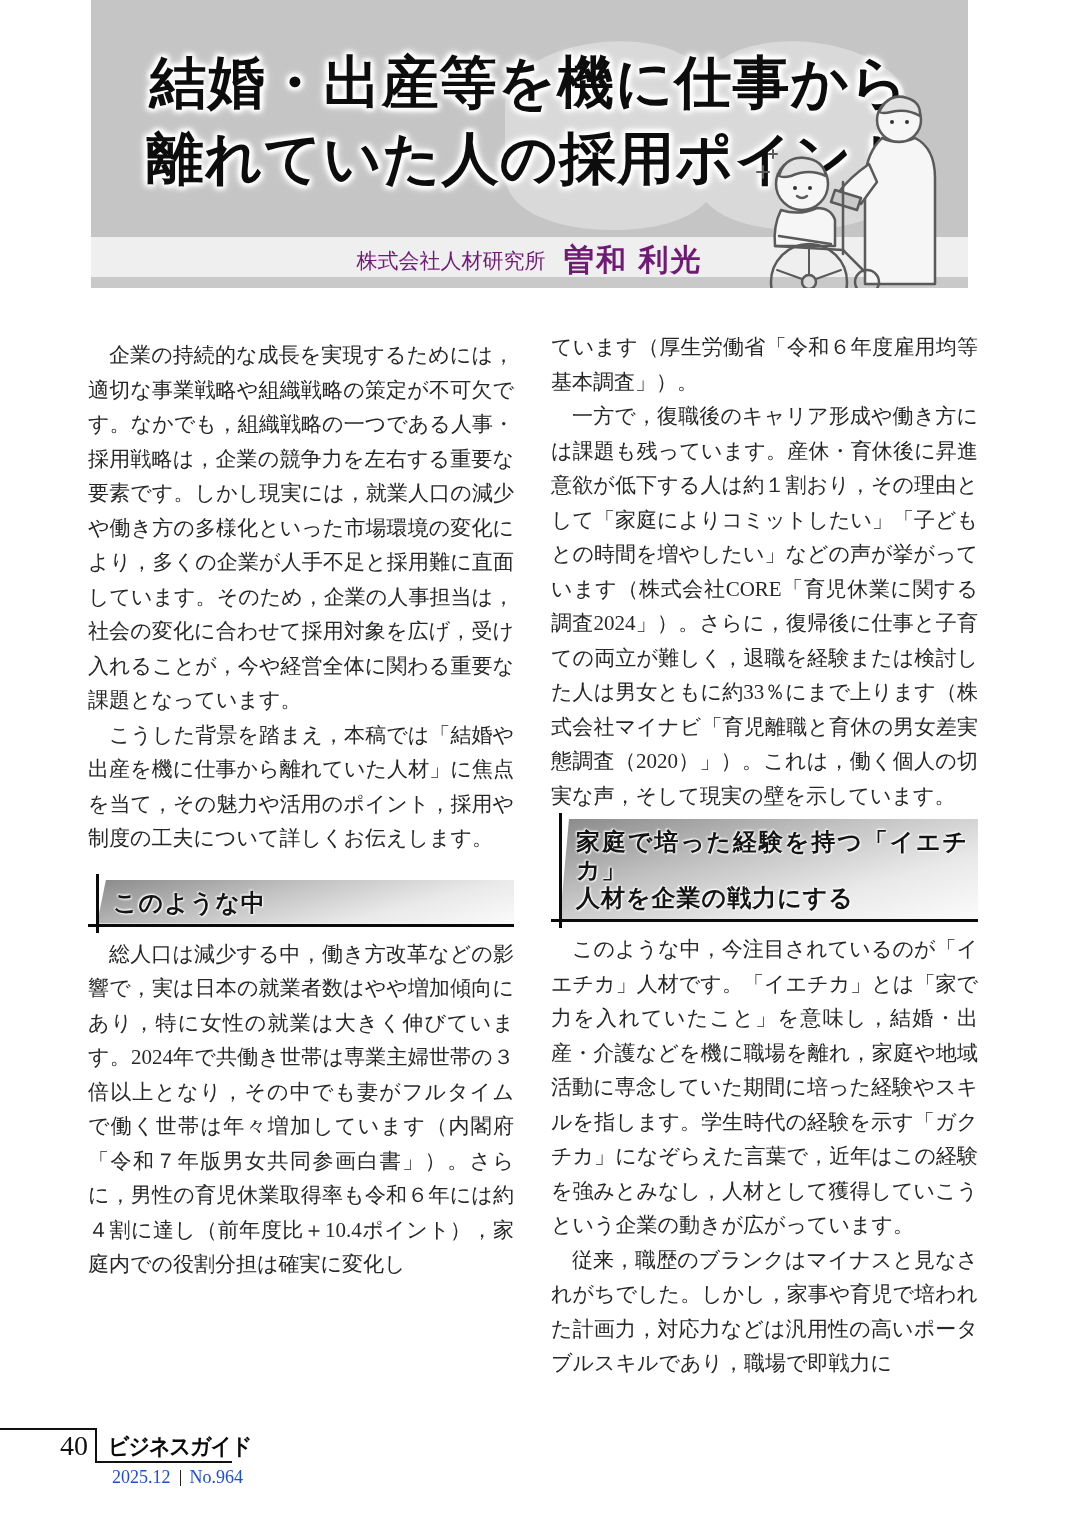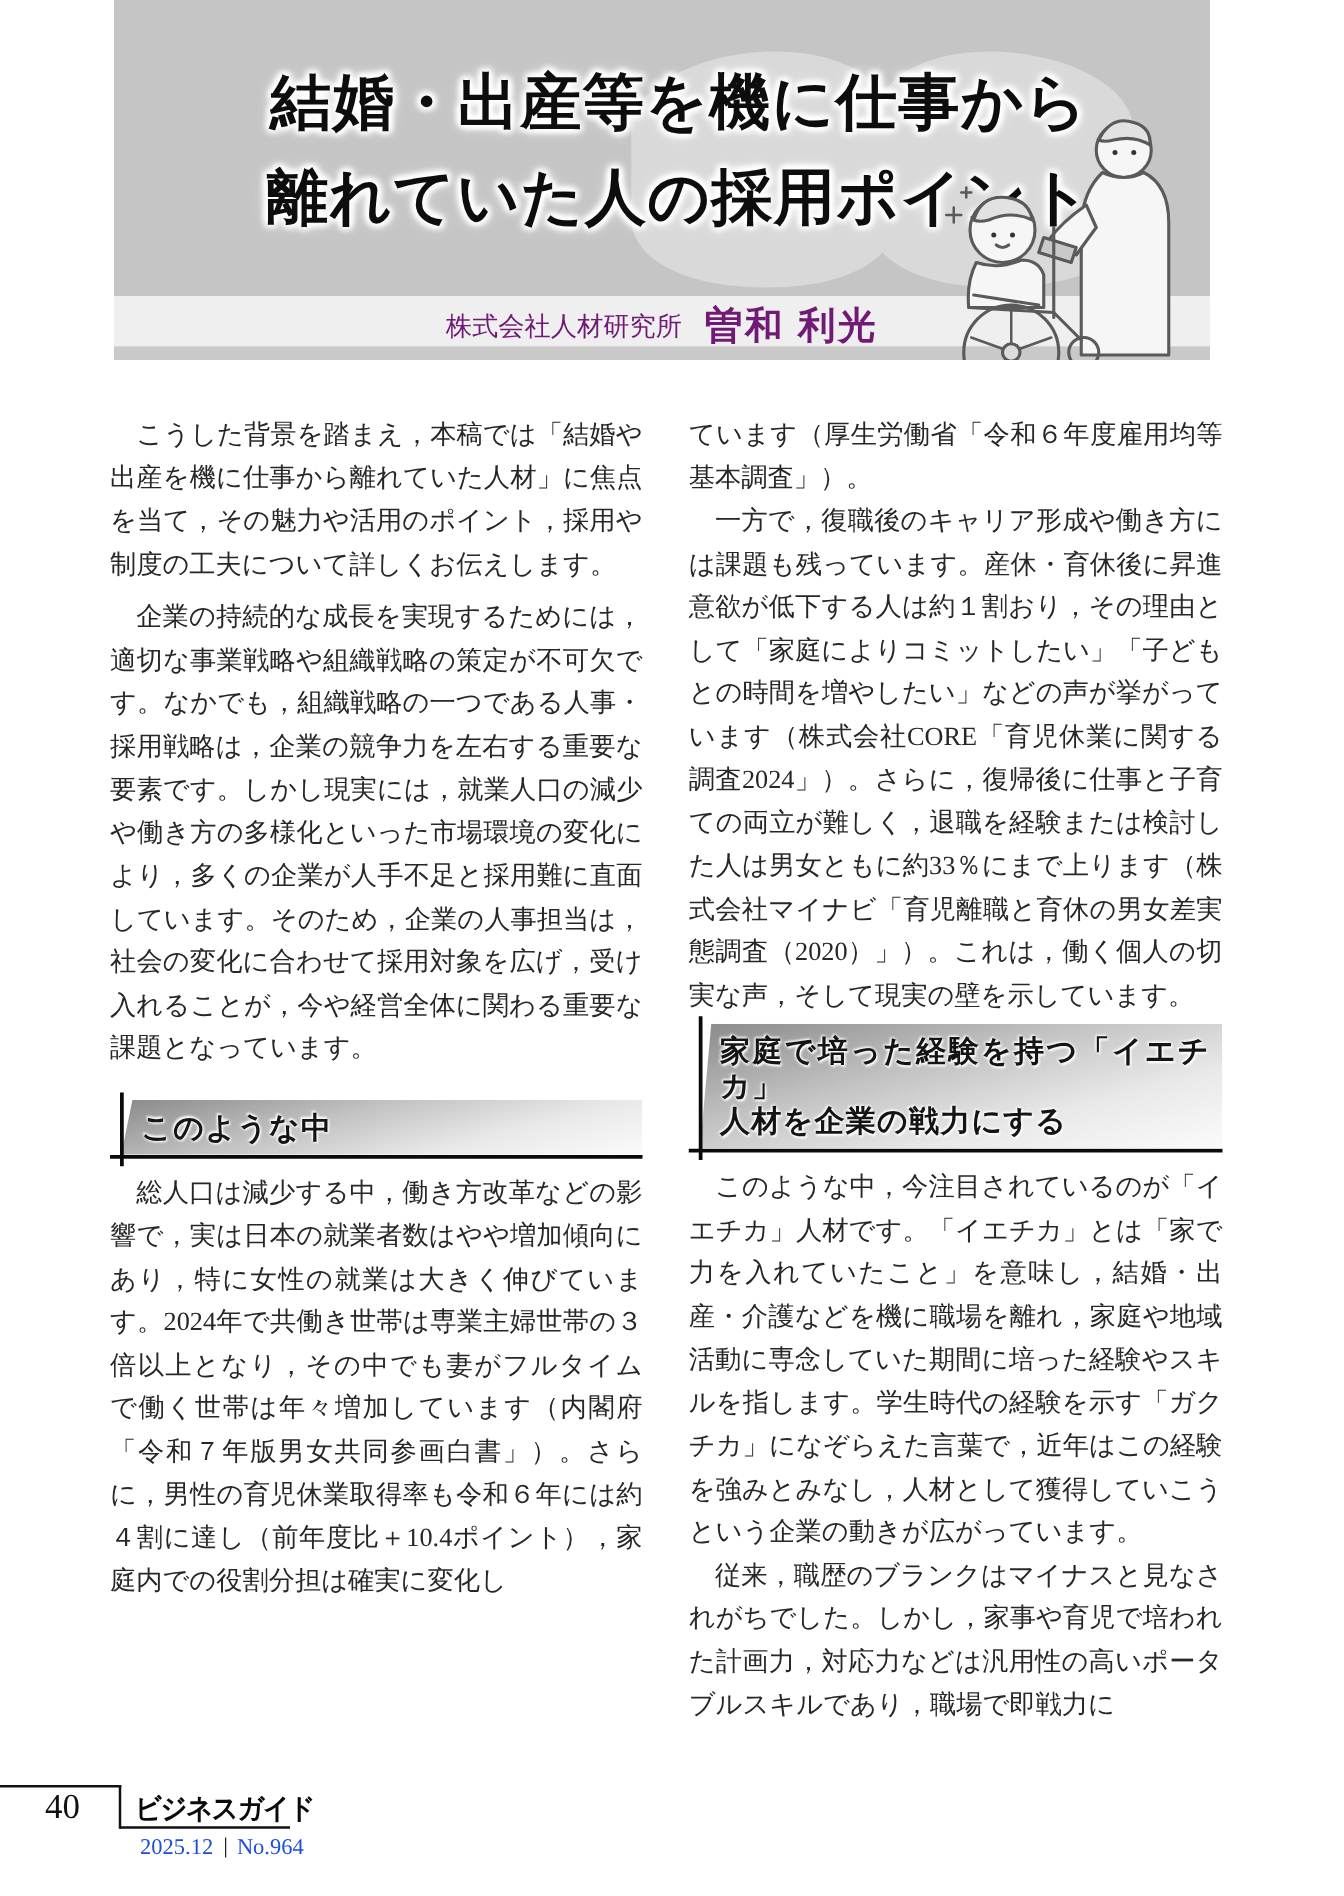--- a/index.html
+++ b/index.html
@@ -7,23 +7,23 @@
     position:relative;width:1075px;height:1517px;background:#ffffff;
     font-family:"Liberation Serif","DejaVu Serif",serif;color:#222;overflow:hidden;
   }
   
   .header{position:absolute;left:91px;top:0;width:877px;height:288px;overflow:hidden;}
   .band-main{position:absolute;left:0;top:0;right:0;height:237px;background:#c5c5c5;}
   .band-author{position:absolute;left:0;top:237px;right:0;height:40px;background:#efefef;}
   .band-strip{position:absolute;left:0;top:277px;right:0;height:11px;background:#c9c9c9;}
   .book-svg{position:absolute;left:400px;top:24px;}
   .title-block{
-    position:absolute;left:14px;top:44px;width:100%;text-align:center;
+    position:absolute;left:0;top:44px;width:100%;text-align:center;
     font-family:"Liberation Sans","DejaVu Sans",sans-serif;
-    font-weight:bold;font-size:49px;line-height:76px;color:#0d0d0d;letter-spacing:1px;
+    font-weight:bold;font-size:57px;line-height:76px;color:#0d0d0d;letter-spacing:1px;
     text-shadow:0 0 5px #fff,0 0 8px #fff,2px 2px 5px #fff,-2px -2px 5px #fff,2px -2px 5px #fff,-2px 2px 5px #fff,0 0 12px #fff;
   }
   .author-line{
     position:absolute;left:0;top:240px;width:100%;height:37px;text-align:center;
     font-family:"Liberation Sans","DejaVu Sans",sans-serif;color:#701a75;white-space:nowrap;
   }
   .author-org{font-size:21px;vertical-align:2px;}
   .author-name{font-size:30px;font-weight:bold;margin-left:14px;letter-spacing:2px;}
   .illust{position:absolute;left:648px;top:86px;}
   
@@ -47,21 +47,21 @@
     font-weight:bold;font-size:24px;line-height:28px;color:#141414;letter-spacing:1px;
     text-shadow:0 0 3px #fff,1px 1px 2px #fff,-1px -1px 2px #fff;
   }
   .mt-sec{margin-top:24px;}
   .mt-sec3{margin-top:6px;}
   
   .footer{position:absolute;left:0;top:1422px;width:1075px;height:80px;}
   .f-rule-top{position:absolute;left:0;top:6px;width:97px;height:2px;background:#111;}
   .f-vline{position:absolute;left:95px;top:6px;width:2px;height:35px;background:#111;}
   .f-rule-bottom{position:absolute;left:96px;top:39px;width:136px;height:2px;background:#111;}
-  .f-num{position:absolute;left:36px;top:8px;width:52px;
+  .f-num{position:absolute;left:36px;top:8px;width:52px;text-align:right;
          font-size:28px;color:#111;font-family:"Liberation Serif","DejaVu Serif",serif;}
   .f-logo{position:absolute;left:108px;top:12px;
           font-family:"Liberation Sans","DejaVu Sans",sans-serif;
           font-weight:bold;font-size:21px;letter-spacing:-1px;color:#0a0a0a;
           transform:scaleY(1.08);transform-origin:left bottom;}
   .f-date{position:absolute;left:112px;top:45px;font-size:18px;color:#1d4ed8;white-space:nowrap;}
   .f-divider{display:inline-block;width:0;height:16px;border-left:1.5px solid #222;
              margin:0 9px;vertical-align:-3px;}
 </style>
 </head>
@@ -120,22 +120,22 @@
       </g>
     </svg>
 
     <div class="author-line">
       <span class="author-org">株式会社人材研究所</span>
       <span class="author-name">曽和 利光</span>
     </div>
   </div>
 
   <div class="col col-left">
+    <p class="indent gap-top">企業の持続的な成長を実現するためには，適切な事業戦略や組織戦略の策定が不可欠です。なかでも，組織戦略の一つである人事・採用戦略は，企業の競争力を左右する重要な要素です。しかし現実には，就業人口の減少や働き方の多様化といった市場環境の変化により，多くの企業が人手不足と採用難に直面しています。そのため，企業の人事担当は，社会の変化に合わせて採用対象を広げ，受け入れることが，今や経営全体に関わる重要な課題となっています。</p>
     <p class="indent">こうした背景を踏まえ，本稿では「結婚や出産を機に仕事から離れていた人材」に焦点を当て，その魅力や活用のポイント，採用や制度の工夫について詳しくお伝えします。</p>
-    <p class="indent gap-top">企業の持続的な成長を実現するためには，適切な事業戦略や組織戦略の策定が不可欠です。なかでも，組織戦略の一つである人事・採用戦略は，企業の競争力を左右する重要な要素です。しかし現実には，就業人口の減少や働き方の多様化といった市場環境の変化により，多くの企業が人手不足と採用難に直面しています。そのため，企業の人事担当は，社会の変化に合わせて採用対象を広げ，受け入れることが，今や経営全体に関わる重要な課題となっています。</p>
 
     <div class="section-head mt-sec">
       <div class="vline"></div>
       <div class="bar">このような中</div>
     </div>
     <p class="indent gap-top">総人口は減少する中，働き方改革などの影響で，実は日本の就業者数はやや増加傾向にあり，特に女性の就業は大きく伸びています。2024年で共働き世帯は専業主婦世帯の３倍以上となり，その中でも妻がフルタイムで働く世帯は年々増加しています（内閣府「令和７年版男女共同参画白書」）。さらに，男性の育児休業取得率も令和６年には約４割に達し（前年度比＋10.4ポイント），家庭内での役割分担は確実に変化し</p>
   </div>
 
   <div class="col col-right">
     <p>ています（厚生労働省「令和６年度雇用均等基本調査」）。</p>

